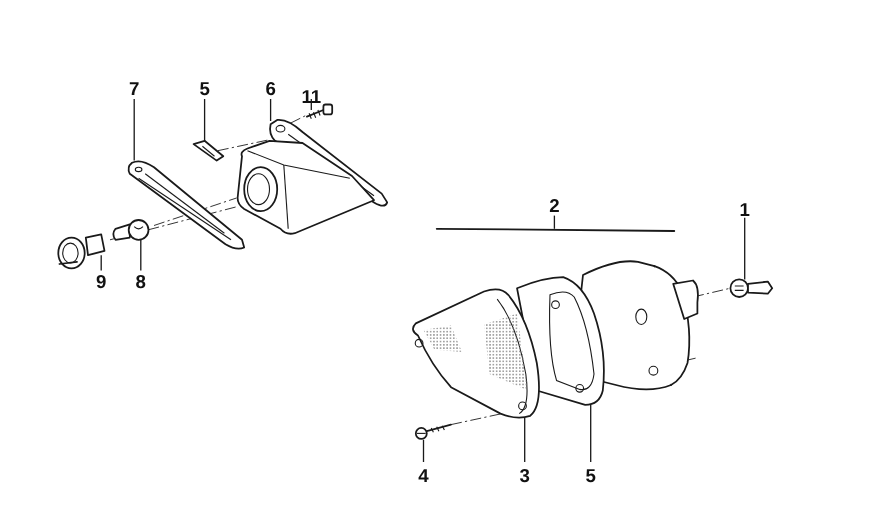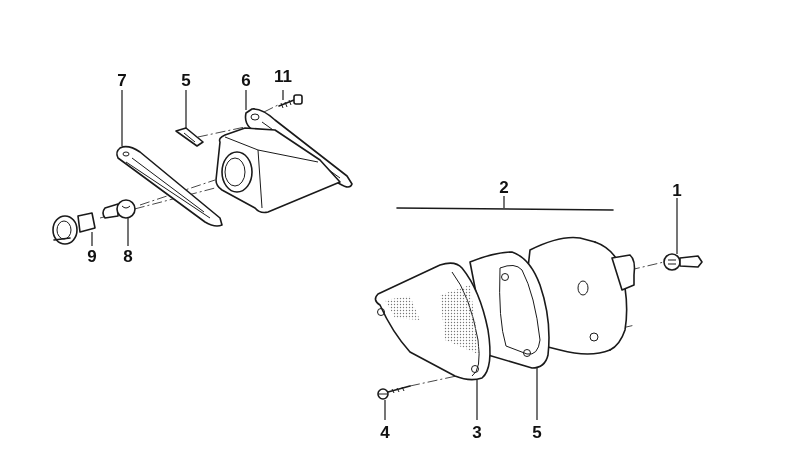--- a/index.html
+++ b/index.html
@@ -133,20 +133,20 @@
     <path class="leader" d="M677,198 L677,254"></path>
     <path class="leader" d="M385,400 L385,420"></path>
     <path class="leader" d="M477,380 L477,420"></path>
     <path class="leader" d="M537,368 L537,420"></path>
   </g>
 </svg>
 
 <div class="callout" style="left:122px; top:72px;">7</div>
 <div class="callout" style="left:186px; top:72px;">5</div>
 <div class="callout" style="left:246px; top:72px;">6</div>
-<div class="callout" style="left:283px; top:68px;">11</div>
+<div class="callout" style="left:283px; top:80px;">11</div>
 <div class="callout" style="left:92px; top:248px;">9</div>
 <div class="callout" style="left:128px; top:248px;">8</div>
 <div class="callout" style="left:504px; top:179px;">2</div>
 <div class="callout" style="left:677px; top:182px;">1</div>
 <div class="callout" style="left:385px; top:424px;">4</div>
 <div class="callout" style="left:477px; top:424px;">3</div>
 <div class="callout" style="left:537px; top:424px;">5</div>
 
 </body></html>

